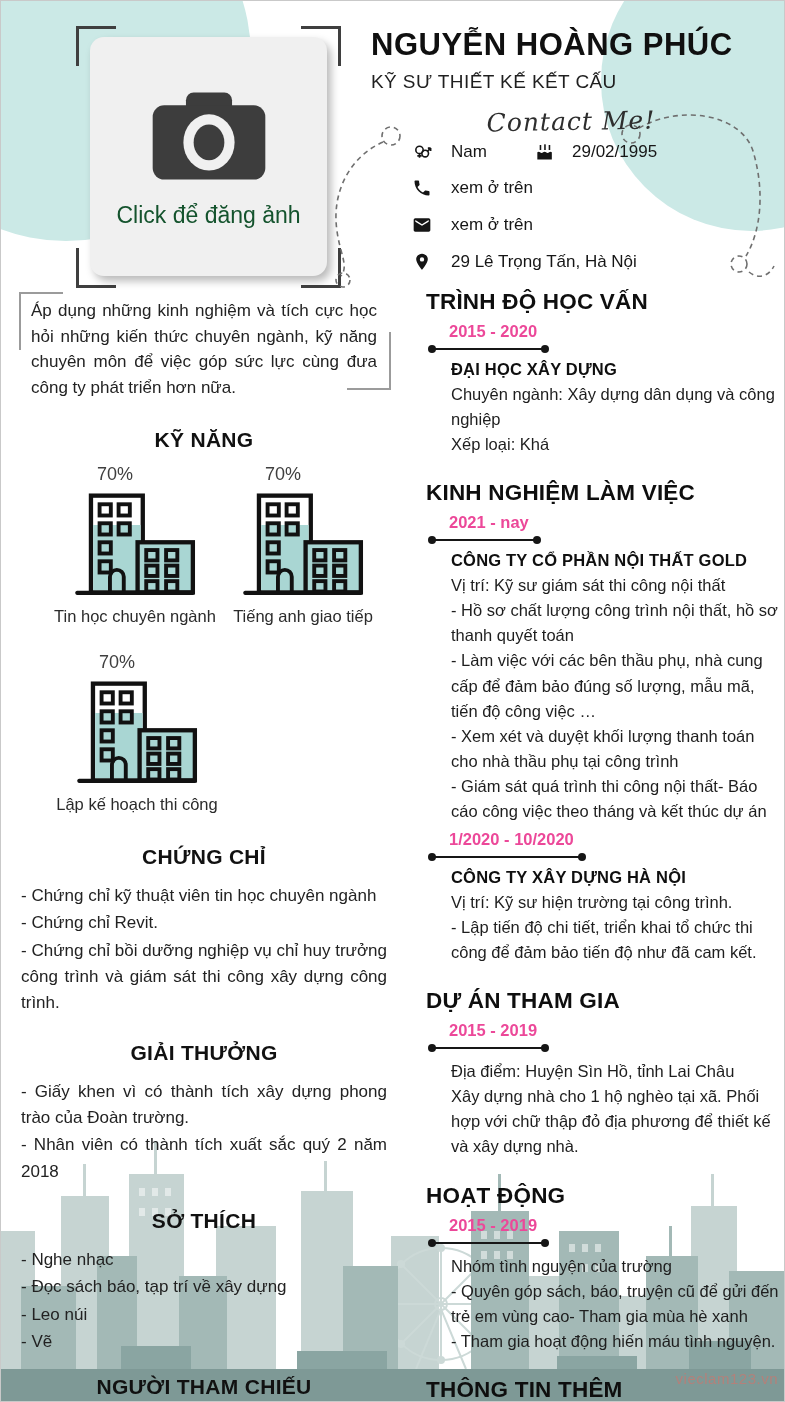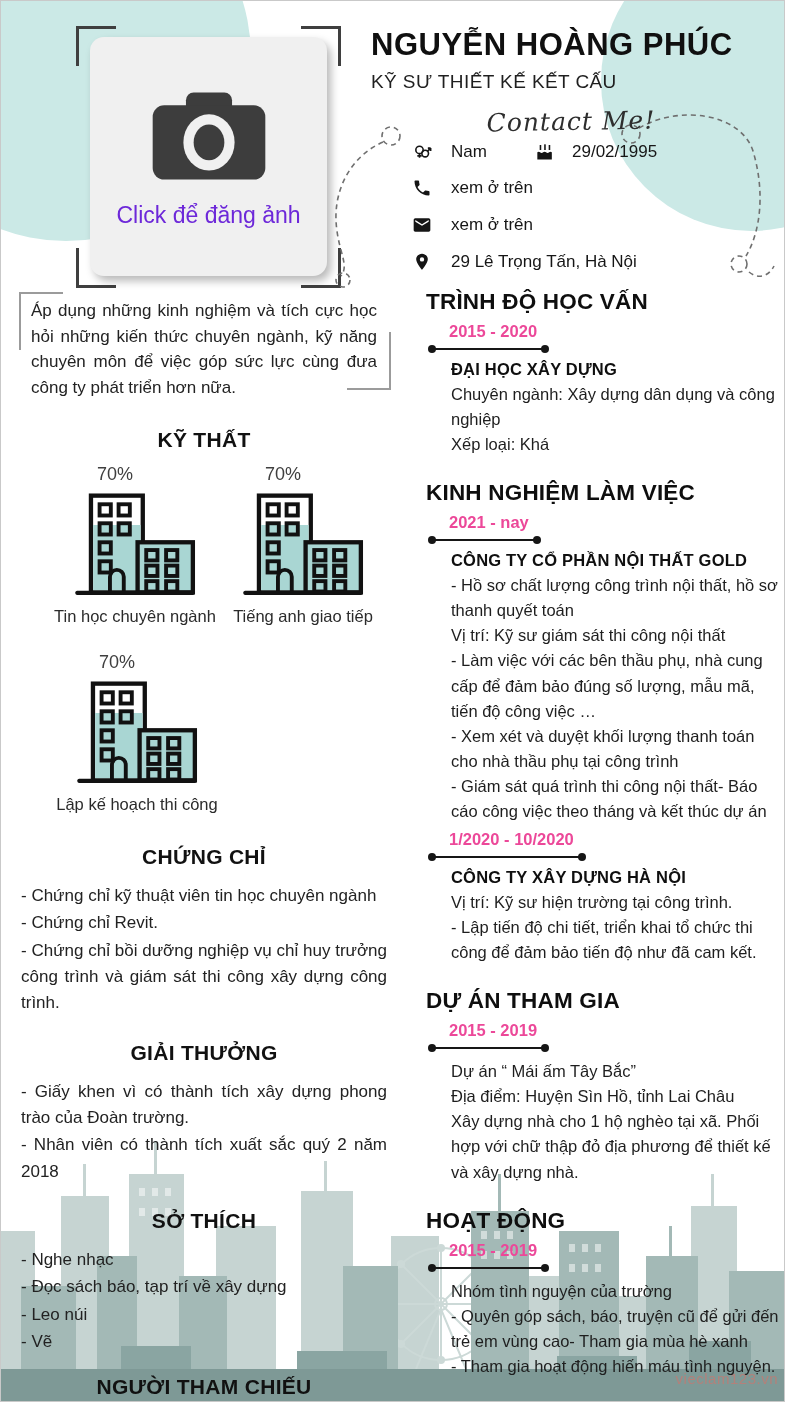--- a/index.html
+++ b/index.html
@@ -19,21 +19,21 @@
   .photo-wrap { position:absolute; left:75px; top:25px; width:265px; height:262px; }
   .corner { position:absolute; width:40px; height:40px; }
   .corner.tl { left:0; top:0; border-left:3px solid #3f3f3f; border-top:3px solid #3f3f3f; }
   .corner.tr { right:0; top:0; border-right:3px solid #3f3f3f; border-top:3px solid #3f3f3f; }
   .corner.bl { left:0; bottom:0; border-left:3px solid #3f3f3f; border-bottom:3px solid #3f3f3f; }
   .corner.br { right:0; bottom:0; border-right:3px solid #3f3f3f; border-bottom:3px solid #3f3f3f; }
   .photo-card { position:absolute; left:14px; top:11px; right:14px; bottom:12px;
     background:#f0f0f0; border-radius:14px; box-shadow:4px 5px 9px rgba(0,0,0,.28);
     display:flex; flex-direction:column; align-items:center; justify-content:center; cursor:pointer; }
   .photo-card svg { width:128px; height:104px; margin-bottom:14px; }
-  .photo-label { font-size:23px; color:#6d28d9; }
+  .photo-label { font-size:23px; color:#14532d; }
 
   
   .h-name { position:absolute; left:370px; top:26px; font-size:31px; font-weight:700;
     letter-spacing:.5px; color:#101010; }
   .h-title { position:absolute; left:370px; top:70px; font-size:19px; color:#1f1f1f; letter-spacing:.4px; }
   .contact-script { position:absolute; left:430px; top:106px; width:280px; text-align:center;
     font-family:"DejaVu Serif",serif; font-style:italic; font-size:25px; color:#2e2e2e;
     letter-spacing:1px; transform:rotate(-1deg); }
   .decor-dashes { position:absolute; left:320px; top:95px; width:465px; height:210px; pointer-events:none; }
 
@@ -241,21 +241,21 @@
     </div>
   </div>
 
   <div class="colL">
     <div class="intro">
       <span class="qtl"></span>
       <span class="qbr"></span>
       <span>Áp dụng những kinh nghiệm và tích cực học hỏi những kiến thức chuyên ngành, kỹ năng chuyên môn để việc góp sức lực cùng đưa công ty phát triển hơn nữa.</span>
     </div>
 
-    <div class="lhead">KỸ THẤT</div>
+    <div class="lhead">KỸ NĂNG</div>
     <div class="skills-row">
       <div class="skill">
         <div class="pct">70%</div>
         <svg viewBox="0 0 150 132">
           <rect x="24" y="10" width="60" height="112" fill="#fff" stroke="#111" stroke-width="5"></rect>
           <rect x="26.5" y="44" width="55" height="75.5" fill="#a9d6d3"></rect>
           <rect x="78" y="64" width="64" height="58" fill="#a9d6d3" stroke="#111" stroke-width="5"></rect>
           <g fill="none" stroke="#111" stroke-width="4.5">
             <rect x="34" y="20" width="13" height="13"></rect>
               <rect x="56" y="20" width="13" height="13"></rect>
@@ -367,43 +367,42 @@
       <div class="eline">Xếp loại: Khá</div>
     </div>
 
     <div class="rhead">KINH NGHIỆM LÀM VIỆC</div>
     <div class="timeline">
       <span class="period">2021 - nay</span>
       <span class="tline"></span>
     </div>
     <div class="entry">
       <div class="org">CÔNG TY CỔ PHẦN NỘI THẤT GOLD</div>
+      <div class="eline">Vị trí: Kỹ sư giám sát thi công nội thất</div>
       <div class="eline">- Hồ sơ chất lượng công trình nội thất, hồ sơ thanh quyết toán</div>
-      <div class="eline">Vị trí: Kỹ sư giám sát thi công nội thất</div>
       <div class="eline">- Làm việc với các bên thầu phụ, nhà cung cấp để đảm bảo đúng số lượng, mẫu mã, tiến độ công việc …</div>
       <div class="eline">- Xem xét và duyệt khối lượng thanh toán cho nhà thầu phụ tại công trình</div>
       <div class="eline">- Giám sát quá trình thi công nội thất- Báo cáo công việc theo tháng và kết thúc dự án</div>
     </div>
     <div class="timeline" style="margin-top:2px;">
       <span class="period">1/2020 - 10/2020</span>
       <span class="tline"></span>
     </div>
     <div class="entry">
       <div class="org">CÔNG TY XÂY DỰNG HÀ NỘI</div>
       <div class="eline">Vị trí: Kỹ sư hiện trường tại công trình.</div>
       <div class="eline">- Lập tiến độ chi tiết, triển khai tổ chức thi công để đảm bảo tiến độ như đã cam kết.</div>
     </div>
 
     <div class="rhead">DỰ ÁN THAM GIA</div>
     <div class="timeline">
       <span class="period">2015 - 2019</span>
       <span class="tline"></span>
     </div>
     <div class="entry">
-      <div class="eline">Dự án “ Mái ấm Tây Bắc”</div>
       <div class="eline">Địa điểm: Huyện Sìn Hồ, tỉnh Lai Châu</div>
       <div class="eline">Xây dựng nhà cho 1 hộ nghèo tại xã. Phối hợp với chữ thập đỏ địa phương để thiết kế và xây dựng nhà.</div>
     </div>
 
     <div class="rhead">HOẠT ĐỘNG</div>
     <div class="timeline">
       <span class="period">2015 - 2019</span>
       <span class="tline"></span>
     </div>
     <div class="entry">

